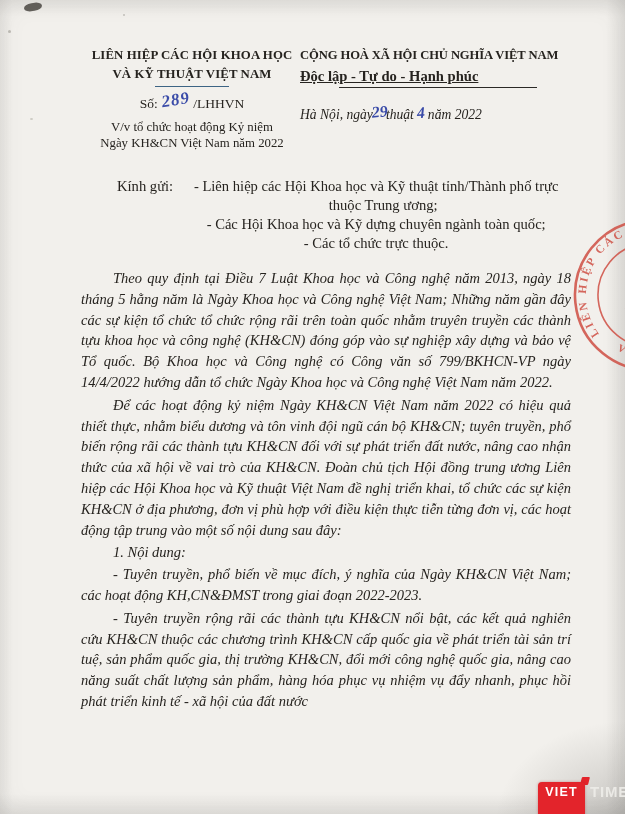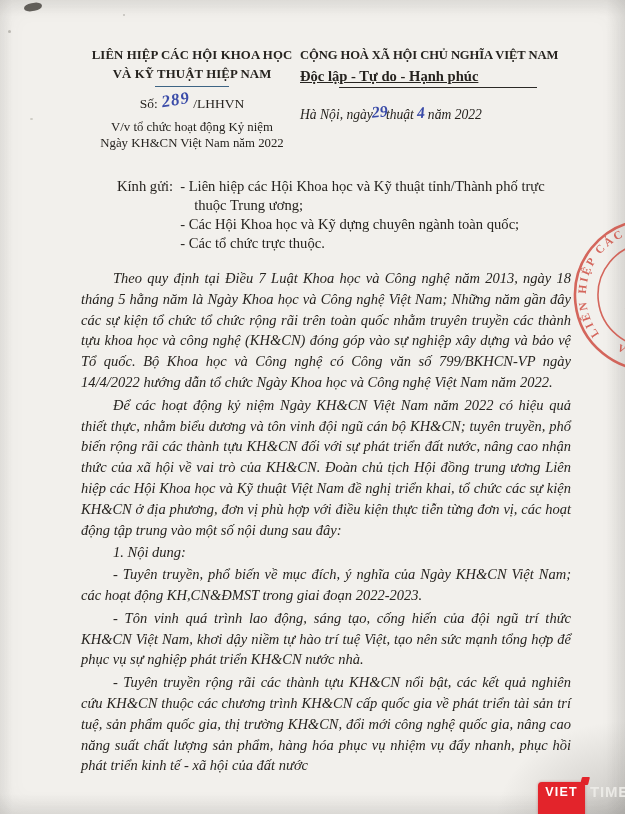--- a/index.html
+++ b/index.html
@@ -31,21 +31,21 @@
   .hand-ref{font-size:17px;transform:rotate(-9deg) translateY(-3px);letter-spacing:1px;margin:0 3px 0 4px;}
   .subject{margin-top:5px;font-size:12.8px;line-height:16.5px;}
   .hdr-right{position:absolute;left:300px;top:48px;width:276px;text-align:left;}
   .country{font-weight:bold;font-size:12.6px;letter-spacing:-0.1px;white-space:nowrap;}
   .slogan{font-weight:bold;font-size:14.6px;margin-top:5px;text-decoration:underline;}
   .slogan-underline{width:198px;height:0;border-bottom:1.4px solid #2b2926;margin:2px auto 0 auto;}
   .dateline{margin-top:17px;font-style:italic;font-size:13.6px;white-space:nowrap;}
   .hand-day{font-size:16px;transform:rotate(-6deg) translateY(-2px);margin:0 -2px 0 -1px;}
   .hand-month{font-size:16px;transform:rotate(-4deg) translateY(-1px);margin:0 3px;}
   
-  .recipients{position:absolute;left:117px;top:177px;width:460px;font-size:14.6px;line-height:19px;display:flex;}
+  .recipients{position:absolute;left:117px;top:177px;width:460px;font-size:14.6px;line-height:19px;display:flex;text-align:center;}
   .kinhgui{white-space:nowrap;margin-right:7px;}
   .rec-items{width:392px;}
   .rec-item{padding-left:14px;text-indent:-14px;}
   
   .body{position:absolute;left:81px;top:268px;width:490px;font-size:14.5px;line-height:20.8px;text-align:justify;}
   .body p{margin:0 0 2px 0;text-indent:32px;font-style:italic;}
   .body p.heading{margin:1px 0;}
   
   .stamp{position:absolute;left:570px;top:212px;width:160px;height:166px;opacity:.85;}
   
@@ -62,21 +62,21 @@
 
 <div class="page">
 
   <div class="mark-corner"></div>
   <div class="speck1"></div>
   <div class="speck2"></div>
   <div class="speck3"></div>
 
   <div class="hdr-left">
     <div class="org">LIÊN HIỆP CÁC HỘI KHOA HỌC</div>
-    <div class="org">VÀ KỸ THUẬT HIỆP NAM</div>
+    <div class="org">VÀ KỸ THUẬT VIỆT NAM</div>
     <div class="org-underline"></div>
     <div class="ref-line">
       <span>Số:</span><span class="hand hand-ref">289</span><span>/LHHVN</span>
     </div>
     <div class="subject">
       <div>V/v tổ chức hoạt động Kỷ niệm</div>
       <div>Ngày KH&amp;CN Việt Nam năm 2022</div>
     </div>
   </div>
 
@@ -96,21 +96,20 @@
       <div class="rec-item">- Các Hội Khoa học và Kỹ dựng chuyên ngành toàn quốc;</div>
       <div class="rec-item">- Các tổ chức trực thuộc.</div>
     </div>
   </div>
 
   <div class="body">
     <p>Theo quy định tại Điều 7 Luật Khoa học và Công nghệ năm 2013, ngày 18 tháng 5 hằng năm là Ngày Khoa học và Công nghệ Việt Nam; Những năm gần đây các sự kiện tổ chức tổ chức rộng rãi trên toàn quốc nhằm truyên truyền các thành tựu khoa học và công nghệ (KH&amp;CN) đóng góp vào sự nghiệp xây dựng và bảo vệ Tổ quốc. Bộ Khoa học và Công nghệ có Công văn số 799/BKHCN-VP ngày 14/4/2022 hướng dẫn tổ chức Ngày Khoa học và Công nghệ Việt Nam năm 2022.</p>
     <p>Để các hoạt động kỷ niệm Ngày KH&amp;CN Việt Nam năm 2022 có hiệu quả thiết thực, nhằm biểu dương và tôn vinh đội ngũ cán bộ KH&amp;CN; tuyên truyền, phổ biến rộng rãi các thành tựu KH&amp;CN đối với sự phát triển đất nước, nâng cao nhận thức của xã hội về vai trò của KH&amp;CN. Đoàn chủ tịch Hội đồng trung ương Liên hiệp các Hội Khoa học và Kỹ thuật Việt Nam đề nghị triển khai, tổ chức các sự kiện KH&amp;CN ở địa phương, đơn vị phù hợp với điều kiện thực tiễn từng đơn vị, các hoạt động tập trung vào một số nội dung sau đây:</p>
     <p class="heading">1. Nội dung:</p>
     <p>- Tuyên truyền, phổ biến về mục đích, ý nghĩa của Ngày KH&amp;CN Việt Nam; các hoạt động KH,CN&amp;ĐMST trong giai đoạn 2022-2023.</p>
-    <p>- Tôn vinh quá trình lao động, sáng tạo, cống hiến của đội ngũ trí thức KH&amp;CN Việt Nam, khơi dậy niềm tự hào trí tuệ Việt, tạo nên sức mạnh tổng hợp để phục vụ sự nghiệp phát triển KH&amp;CN nước nhà.</p>
     <p>- Tuyên truyền rộng rãi các thành tựu KH&amp;CN nổi bật, các kết quả nghiên cứu KH&amp;CN thuộc các chương trình KH&amp;CN cấp quốc gia về phát triển tài sản trí tuệ, sản phẩm quốc gia, thị trường KH&amp;CN, đổi mới công nghệ quốc gia, nâng cao năng suất chất lượng sản phẩm, hàng hóa phục vụ nhiệm vụ đẩy nhanh, phục hồi phát triển kinh tế - xã hội của đất nước</p>
   </div>
 
   <svg class="stamp" viewBox="0 0 160 166" xmlns="http://www.w3.org/2000/svg">
     <g transform="rotate(-6 80 83)" fill="none" stroke="#cf4f44">
       <circle cx="80" cy="83" r="75" stroke-width="2.6"></circle>
       <circle cx="80" cy="83" r="52" stroke-width="1.6"></circle>
     </g>
     <defs>
       <path id="arcTop" d="M 34.7 128.3 A 64 64 0 1 1 125.3 37.7"></path>

